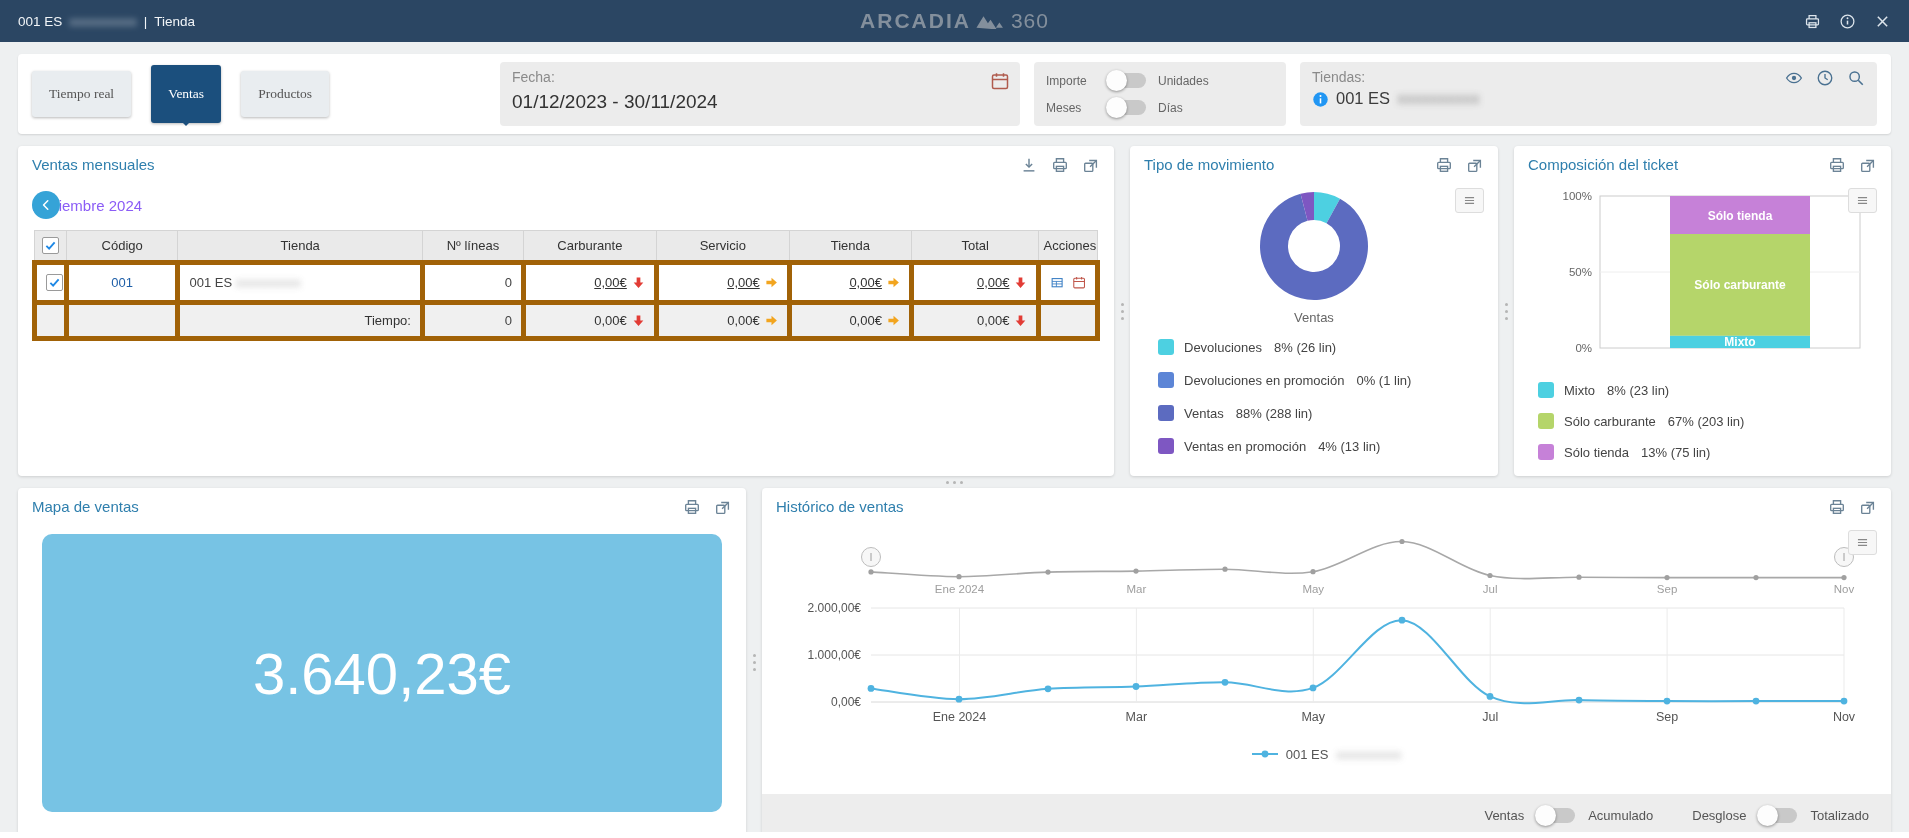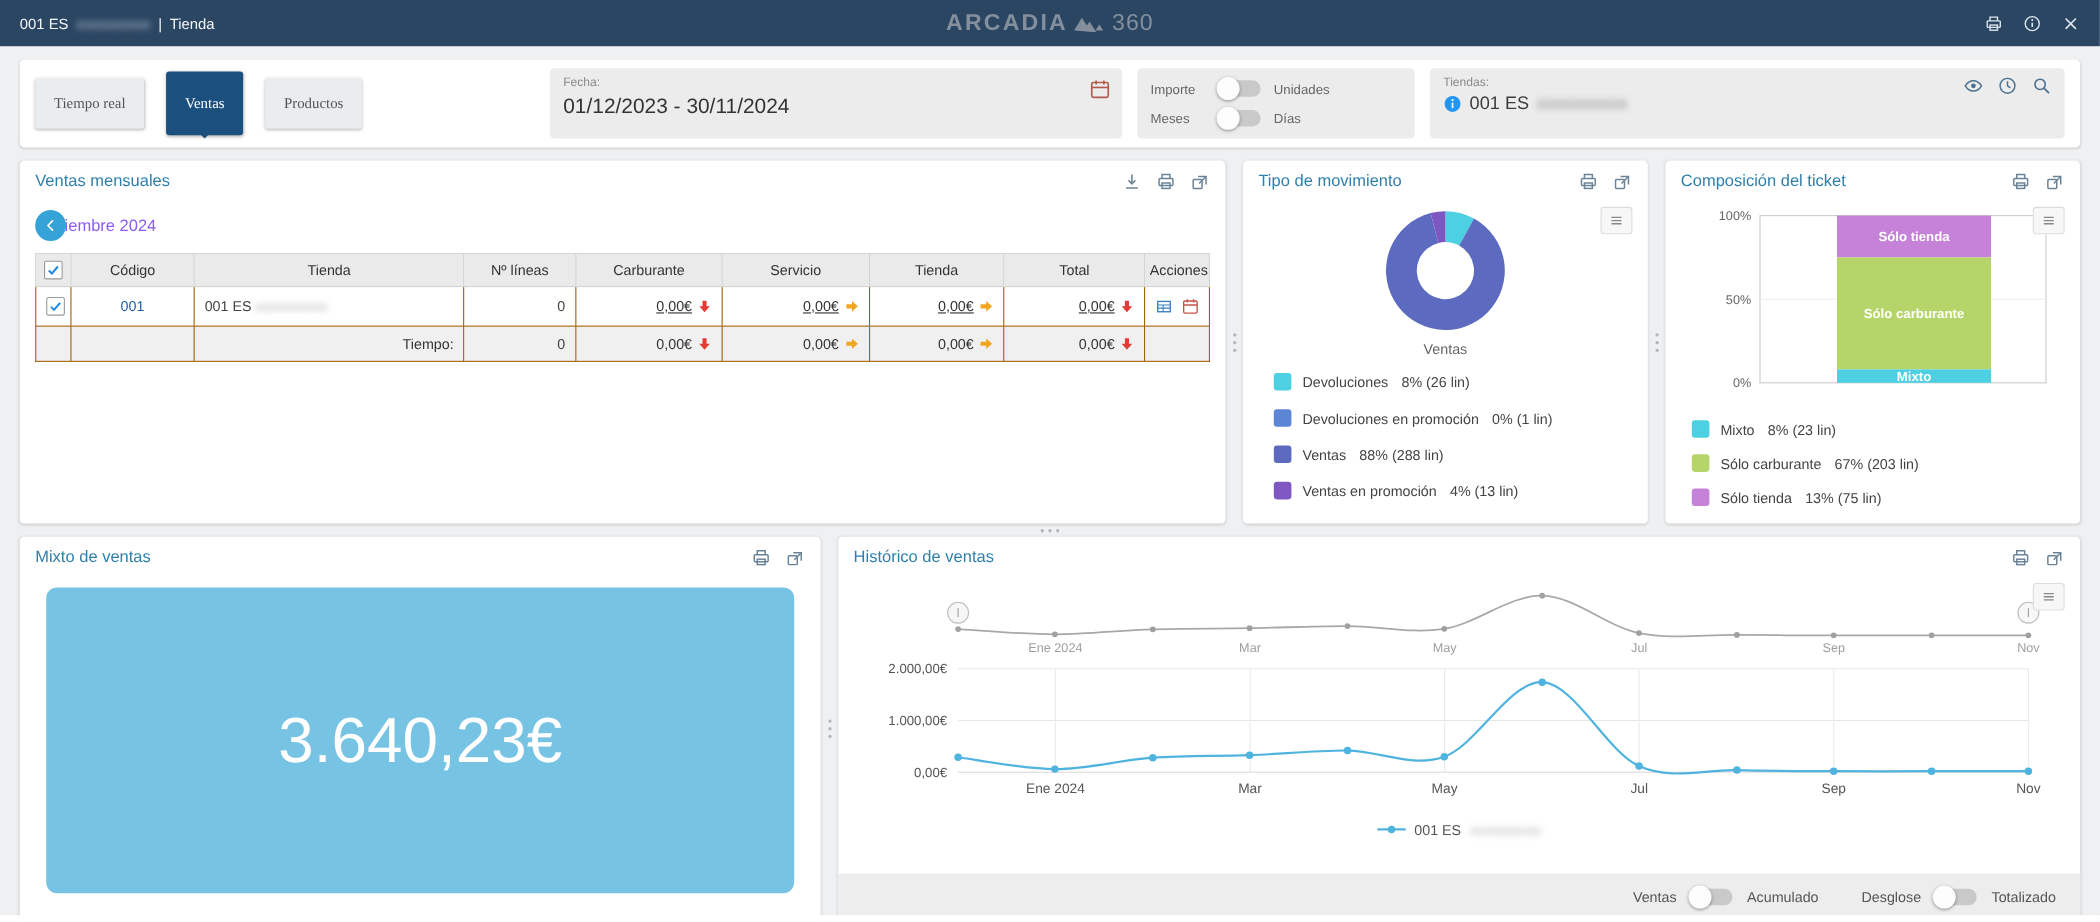--- a/index.html
+++ b/index.html
@@ -17,21 +17,21 @@
   .content{padding:12px 18px 0}
   .toolbar{background:#fff;border-radius:4px;box-shadow:0 1px 2px rgba(0,0,0,.12);height:80px;display:flex;
            align-items:center;padding:0 14px;margin-bottom:12px}
   .tabs{display:flex;gap:20px;align-items:center;width:300px}
   .tab{height:46px;padding:0 17px;border:none;border-radius:3px;background:#e9edf0;box-shadow:0 1px 3px rgba(0,0,0,.28);
        font-size:13.5px;color:#555;cursor:pointer;font-family:Liberation Serif, serif}
   .tab.active{background:#1b4f7d;color:#fff;height:58px;position:relative}
   .tab.active:after{content:"";position:absolute;left:50%;bottom:-8px;transform:translateX(-50%);
        border:5px solid transparent;border-top-color:#1b4f7d}
   .box{background:#ececec;border-radius:4px;height:64px;padding:7px 12px;box-sizing:border-box}
-  .box-label{font-size:11px;color:#8a8a8a}
+  .box-label{font-size:14px;color:#8a8a8a}
   .fecha{width:520px;margin-left:168px;position:relative;cursor:pointer}
   .fecha-value{font-size:19px;color:#333;margin-top:6px}
   .fecha-cal{position:absolute;top:9px;right:10px;color:#b05b4e}
   .fecha-cal svg{width:20px;height:20px}
   .toggles-box{margin-left:14px;display:flex;flex-direction:column;justify-content:center;gap:12px;width:252px}
   .tg-row{display:flex;align-items:center;gap:12px}
   .tg-label{font-size:12px;color:#666}
   .tg-left{width:50px}
   .toggle{width:38px;height:15px;background:#c9c9c9;border-radius:8px;position:relative;cursor:pointer;flex:0 0 auto}
   .knob{position:absolute;left:-2px;top:-3px;width:21px;height:21px;border-radius:50%;background:#fdfdfd;
@@ -63,21 +63,21 @@
             border-radius:3px;display:flex;align-items:center;justify-content:center;color:#888;cursor:pointer}
   .menu-btn svg{width:13px;height:13px}
   
   .sub-head{display:flex;align-items:center;margin:8px 0 10px;position:relative;height:30px}
   .back-btn{width:28px;height:28px;border-radius:50%;background:#35a3d7;color:#fff;display:flex;align-items:center;
             justify-content:center;cursor:pointer;border:none;z-index:1}
   .back-btn svg{width:14px;height:14px}
   .period{position:absolute;left:0;right:0;text-align:left;color:#8b5cf6;font-size:15px}
   table.sales{width:100%;border-collapse:collapse;font-size:13px;color:#444;table-layout:fixed}
   .sales th{background:#eaeaea;border:1px solid #d4d4d4;font-weight:normal;height:29px;font-size:13px;color:#333;padding:0 4px}
-  .sales td{border:1px solid #a16207;height:35px;padding:0 9px}
+  .sales td{border:5px solid #a16207;height:35px;padding:0 9px}
   .sales td.center{text-align:center}
   .sales td.left{text-align:left}
   .num{text-align:right}
   .valwrap{display:inline-flex;align-items:center;gap:5px}
   .val-link{color:#333;text-decoration:underline;cursor:pointer}
   .val{color:#333}
   a.code-link{color:#1f5fa8;cursor:pointer}
   .total-row td{background:#f0f0f0;height:31px}
   .total-label{text-align:right;color:#333}
   .arr{width:13px;height:13px;display:inline-block;flex:0 0 auto}
@@ -528,21 +528,21 @@
   <div class="hsplit">
       <span class="dot"></span>
       <span class="dot"></span>
       <span class="dot"></span>
     </div>
 
   <div class="row2">
 
     <div class="panel p-mapa">
       <div class="p-head">
-        <span class="p-title">Mixto de ventas</span>
+        <span class="p-title">Mapa de ventas</span>
         <span class="p-icons">
           <svg>
               <use href="#i-printer"></use>
             </svg>
           <svg>
               <use href="#i-expand"></use>
             </svg>
         </span>
       </div>
       <div class="map-box">

